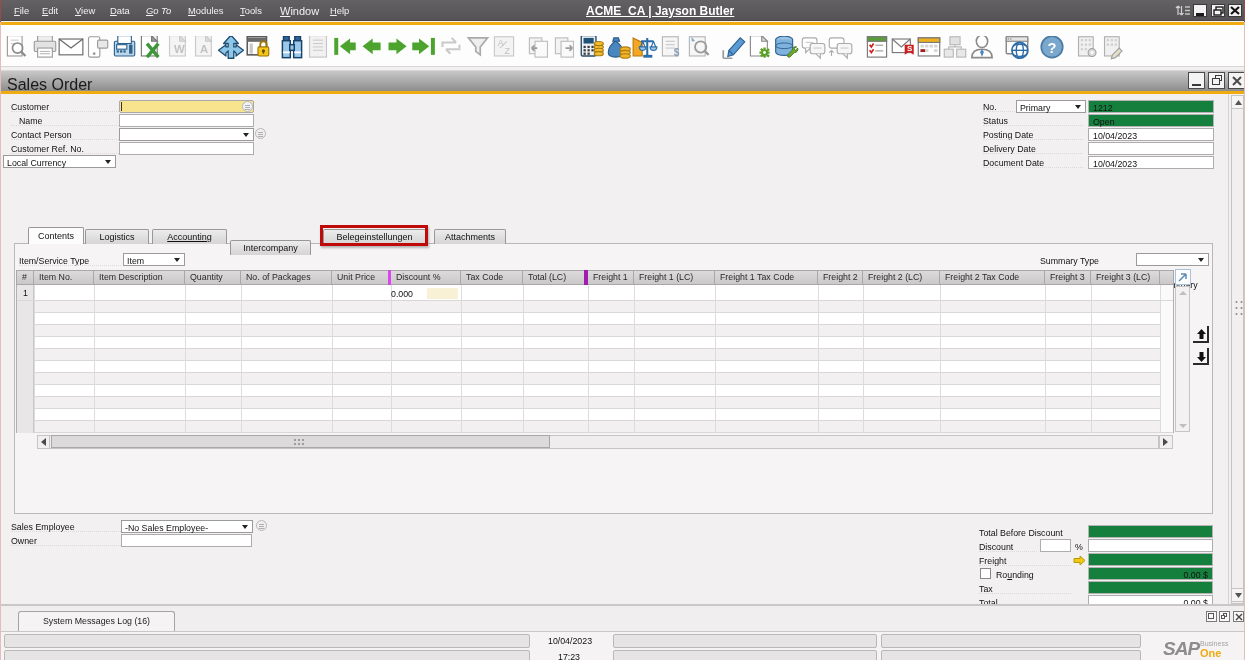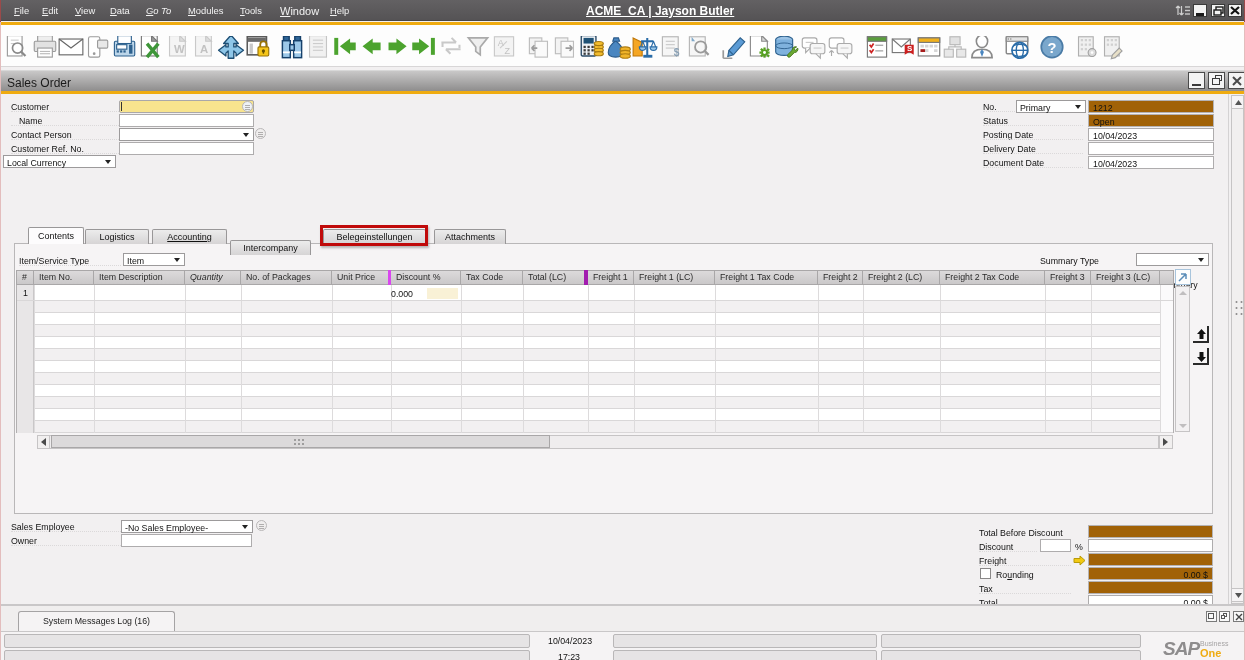--- a/index.html
+++ b/index.html
@@ -1,19 +1,19 @@
 <!DOCTYPE html>
 <html><head><meta charset="utf-8"><style>
 *{margin:0;padding:0;box-sizing:border-box;}
 html,body{width:1245px;height:660px;overflow:hidden;}
 body{font-family:"Liberation Sans",sans-serif;position:relative;background:#f2f0f1;}
 .abs{position:absolute;}
 .lbl{position:absolute;font-size:8.8px;color:#111;white-space:nowrap;}
 .fld{position:absolute;border:1px solid #aeacad;background:#fff;font-size:8.8px;color:#111;}
-.gfld{position:absolute;border:1px solid #b5b3b4;background:#a16207;font-size:8.8px;color:#111;}
+.gfld{position:absolute;border:1px solid #b5b3b4;background:#15803d;font-size:8.8px;color:#111;}
 .dd{position:absolute;border:1px solid #9c9a9b;background:#fff;font-size:8.8px;color:#111;}
 .dd:after{content:"";position:absolute;right:4px;top:4px;border-left:3.5px solid transparent;border-right:3.5px solid transparent;border-top:4px solid #222;}
 .circ{position:absolute;width:11px;height:11px;border-radius:50%;border:1px solid #b9b7b8;background:#f0eeee;}
 .circ:before{content:"";position:absolute;left:2px;top:2.5px;width:5px;height:1px;background:#b0aeae;box-shadow:0 2px 0 #b0aeae,0 4px 0 #b0aeae;}
 .tab{position:absolute;top:229px;height:15px;background:linear-gradient(#ececec,#d6d4d5);border:1px solid #999798;border-bottom:none;border-radius:2px 2px 0 0;font-size:9px;color:#111;text-align:center;line-height:15px;}
 </style></head><body>
 
 <div class="abs" style="left:0;top:0;width:1245px;height:21px;background:linear-gradient(#636163,#555355);border-bottom:1px solid #474546;"></div>
 <div class="abs" style="left:14px;top:5px;font-size:9.4px;color:#f2f2f2;"><span style="text-decoration:underline">F</span>ile</div>
 <div class="abs" style="left:42px;top:5px;font-size:9.4px;color:#f2f2f2;"><span style="text-decoration:underline">E</span>dit</div>
@@ -335,21 +335,21 @@
         <rect x="9.5" y="4" width="2" height="2"></rect>
         <rect x="13" y="4" width="2" height="2"></rect>
         <rect x="6" y="8" width="2" height="2"></rect>
         <rect x="9.5" y="8" width="2" height="2"></rect>
         <rect x="13" y="8" width="2" height="2"></rect>
       </g>
       <path d="M11 18 l6 -6 2.5 2.5 -6 6 -3.5 1 z" fill="#e8e0c8" stroke="#a0a0a0"></path>
     </g>
 </svg>
 <div class="abs" style="left:0;top:70px;width:1245px;height:21px;background:linear-gradient(#c9c8c8,#8e8d8d);border-top:1px solid #d8d8d8;"></div>
-<div class="abs" style="left:7px;top:76px;font-size:12px;color:#1a1a1a;">Sales Order</div>
+<div class="abs" style="left:7px;top:76px;font-size:16px;color:#1a1a1a;">Sales Order</div>
 <div class="abs" style="left:1188px;top:72px;width:17px;height:17px;background:#f4f4f4;border:1px solid #4a4a4a;"></div>
 <div class="abs" style="left:1208px;top:72px;width:17px;height:17px;background:#f4f4f4;border:1px solid #4a4a4a;"></div>
 <div class="abs" style="left:1228px;top:72px;width:17px;height:17px;background:#f4f4f4;border:1px solid #4a4a4a;"></div>
 <div class="abs" style="left:1192px;top:84px;width:9px;height:2px;background:#3a3a3a;"></div>
 <div class="abs" style="left:1215px;top:75px;width:7px;height:6px;border:1px solid #3a3a3a;background:#f4f4f4;"></div>
 <div class="abs" style="left:1212px;top:78px;width:8px;height:7px;border:1px solid #3a3a3a;background:#f4f4f4;"></div>
 <svg class="abs" style="left:1232px;top:76px;" width="10" height="10">
     <path d="M1 1 L9 9 M9 1 L1 9" stroke="#4a4a4a" stroke-width="2"></path>
   </svg>
 <div class="abs" style="left:0;top:91px;width:1245px;height:3px;background:#efab10;"></div>
@@ -411,21 +411,21 @@
     <span style="position:absolute;left:3px;top:2px;">Item</span>
   </div>
 <div class="lbl" style="left:1040px;top:256px;">Summary Type</div>
 <div class="dd" style="left:1136px;top:253px;width:73px;height:13px;">
     <span style="position:absolute;left:3px;top:16px;padding-left:20px;">No Summary</span>
   </div>
 <div class="abs" style="left:16px;top:270px;width:1158px;height:15px;background:linear-gradient(#dcdadb,#cac8c9);border:1px solid #a9a7a8;"></div>
 <div class="abs" style="left:16px;top:270px;width:18px;height:15px;border-right:1px solid #a9a7a8;font-size:8.8px;color:#2a2a2a;text-align:center;line-height:15px;overflow:hidden;">#</div>
 <div class="abs" style="left:34px;top:270px;width:60px;height:31px;border-right:1px solid #a9a7a8;font-size:8.8px;color:#2a2a2a;text-align:left;padding-left:5px;line-height:15px;overflow:hidden;">Item No.</div>
 <div class="abs" style="left:94px;top:270px;width:91px;height:33px;border-right:1px solid #a9a7a8;font-size:8.8px;color:#2a2a2a;text-align:left;padding-left:5px;line-height:15px;overflow:hidden;">Item Description</div>
-<div class="abs" style="left:185px;top:270px;width:56px;height:15px;border-right:1px solid #a9a7a8;font-size:8.8px;color:#2a2a2a;text-align:left;padding-left:5px;line-height:15px;overflow:hidden;font-style:italic;">Quantity</div>
+<div class="abs" style="left:185px;top:270px;width:56px;height:15px;border-right:1px solid #a9a7a8;font-size:8.8px;color:#2a2a2a;text-align:left;padding-left:5px;line-height:15px;overflow:hidden;">Quantity</div>
 <div class="abs" style="left:241px;top:270px;width:91px;height:15px;border-right:1px solid #a9a7a8;font-size:8.8px;color:#2a2a2a;text-align:left;padding-left:5px;line-height:15px;overflow:hidden;">No. of Packages</div>
 <div class="abs" style="left:332px;top:270px;width:59px;height:15px;border-right:3px solid #d946ef;font-size:8.8px;color:#2a2a2a;text-align:left;padding-left:5px;line-height:15px;overflow:hidden;">Unit Price</div>
 <div class="abs" style="left:391px;top:270px;width:70px;height:31px;border-right:1px solid #a9a7a8;font-size:8.8px;color:#2a2a2a;text-align:left;padding-left:5px;line-height:15px;overflow:hidden;">Discount %</div>
 <div class="abs" style="left:461px;top:270px;width:62px;height:15px;border-right:1px solid #a9a7a8;font-size:8.8px;color:#2a2a2a;text-align:left;padding-left:5px;line-height:15px;overflow:hidden;">Tax Code</div>
 <div class="abs" style="left:523px;top:270px;width:65px;height:15px;border-right:4px solid #a21caf;font-size:8.8px;color:#2a2a2a;text-align:left;padding-left:5px;line-height:15px;overflow:hidden;">Total (LC)</div>
 <div class="abs" style="left:588px;top:270px;width:46px;height:15px;border-right:1px solid #a9a7a8;font-size:8.8px;color:#2a2a2a;text-align:left;padding-left:5px;line-height:15px;overflow:hidden;">Freight 1</div>
 <div class="abs" style="left:634px;top:270px;width:81px;height:15px;border-right:1px solid #a9a7a8;font-size:8.8px;color:#2a2a2a;text-align:left;padding-left:5px;line-height:15px;overflow:hidden;">Freight 1 (LC)</div>
 <div class="abs" style="left:715px;top:270px;width:103px;height:15px;border-right:1px solid #a9a7a8;font-size:8.8px;color:#2a2a2a;text-align:left;padding-left:5px;line-height:15px;overflow:hidden;">Freight 1 Tax Code</div>
 <div class="abs" style="left:818px;top:270px;width:45px;height:15px;border-right:1px solid #a9a7a8;font-size:8.8px;color:#2a2a2a;text-align:left;padding-left:5px;line-height:15px;overflow:hidden;">Freight 2</div>
 <div class="abs" style="left:863px;top:270px;width:77px;height:15px;border-right:1px solid #a9a7a8;font-size:8.8px;color:#2a2a2a;text-align:left;padding-left:5px;line-height:15px;overflow:hidden;">Freight 2 (LC)</div>

